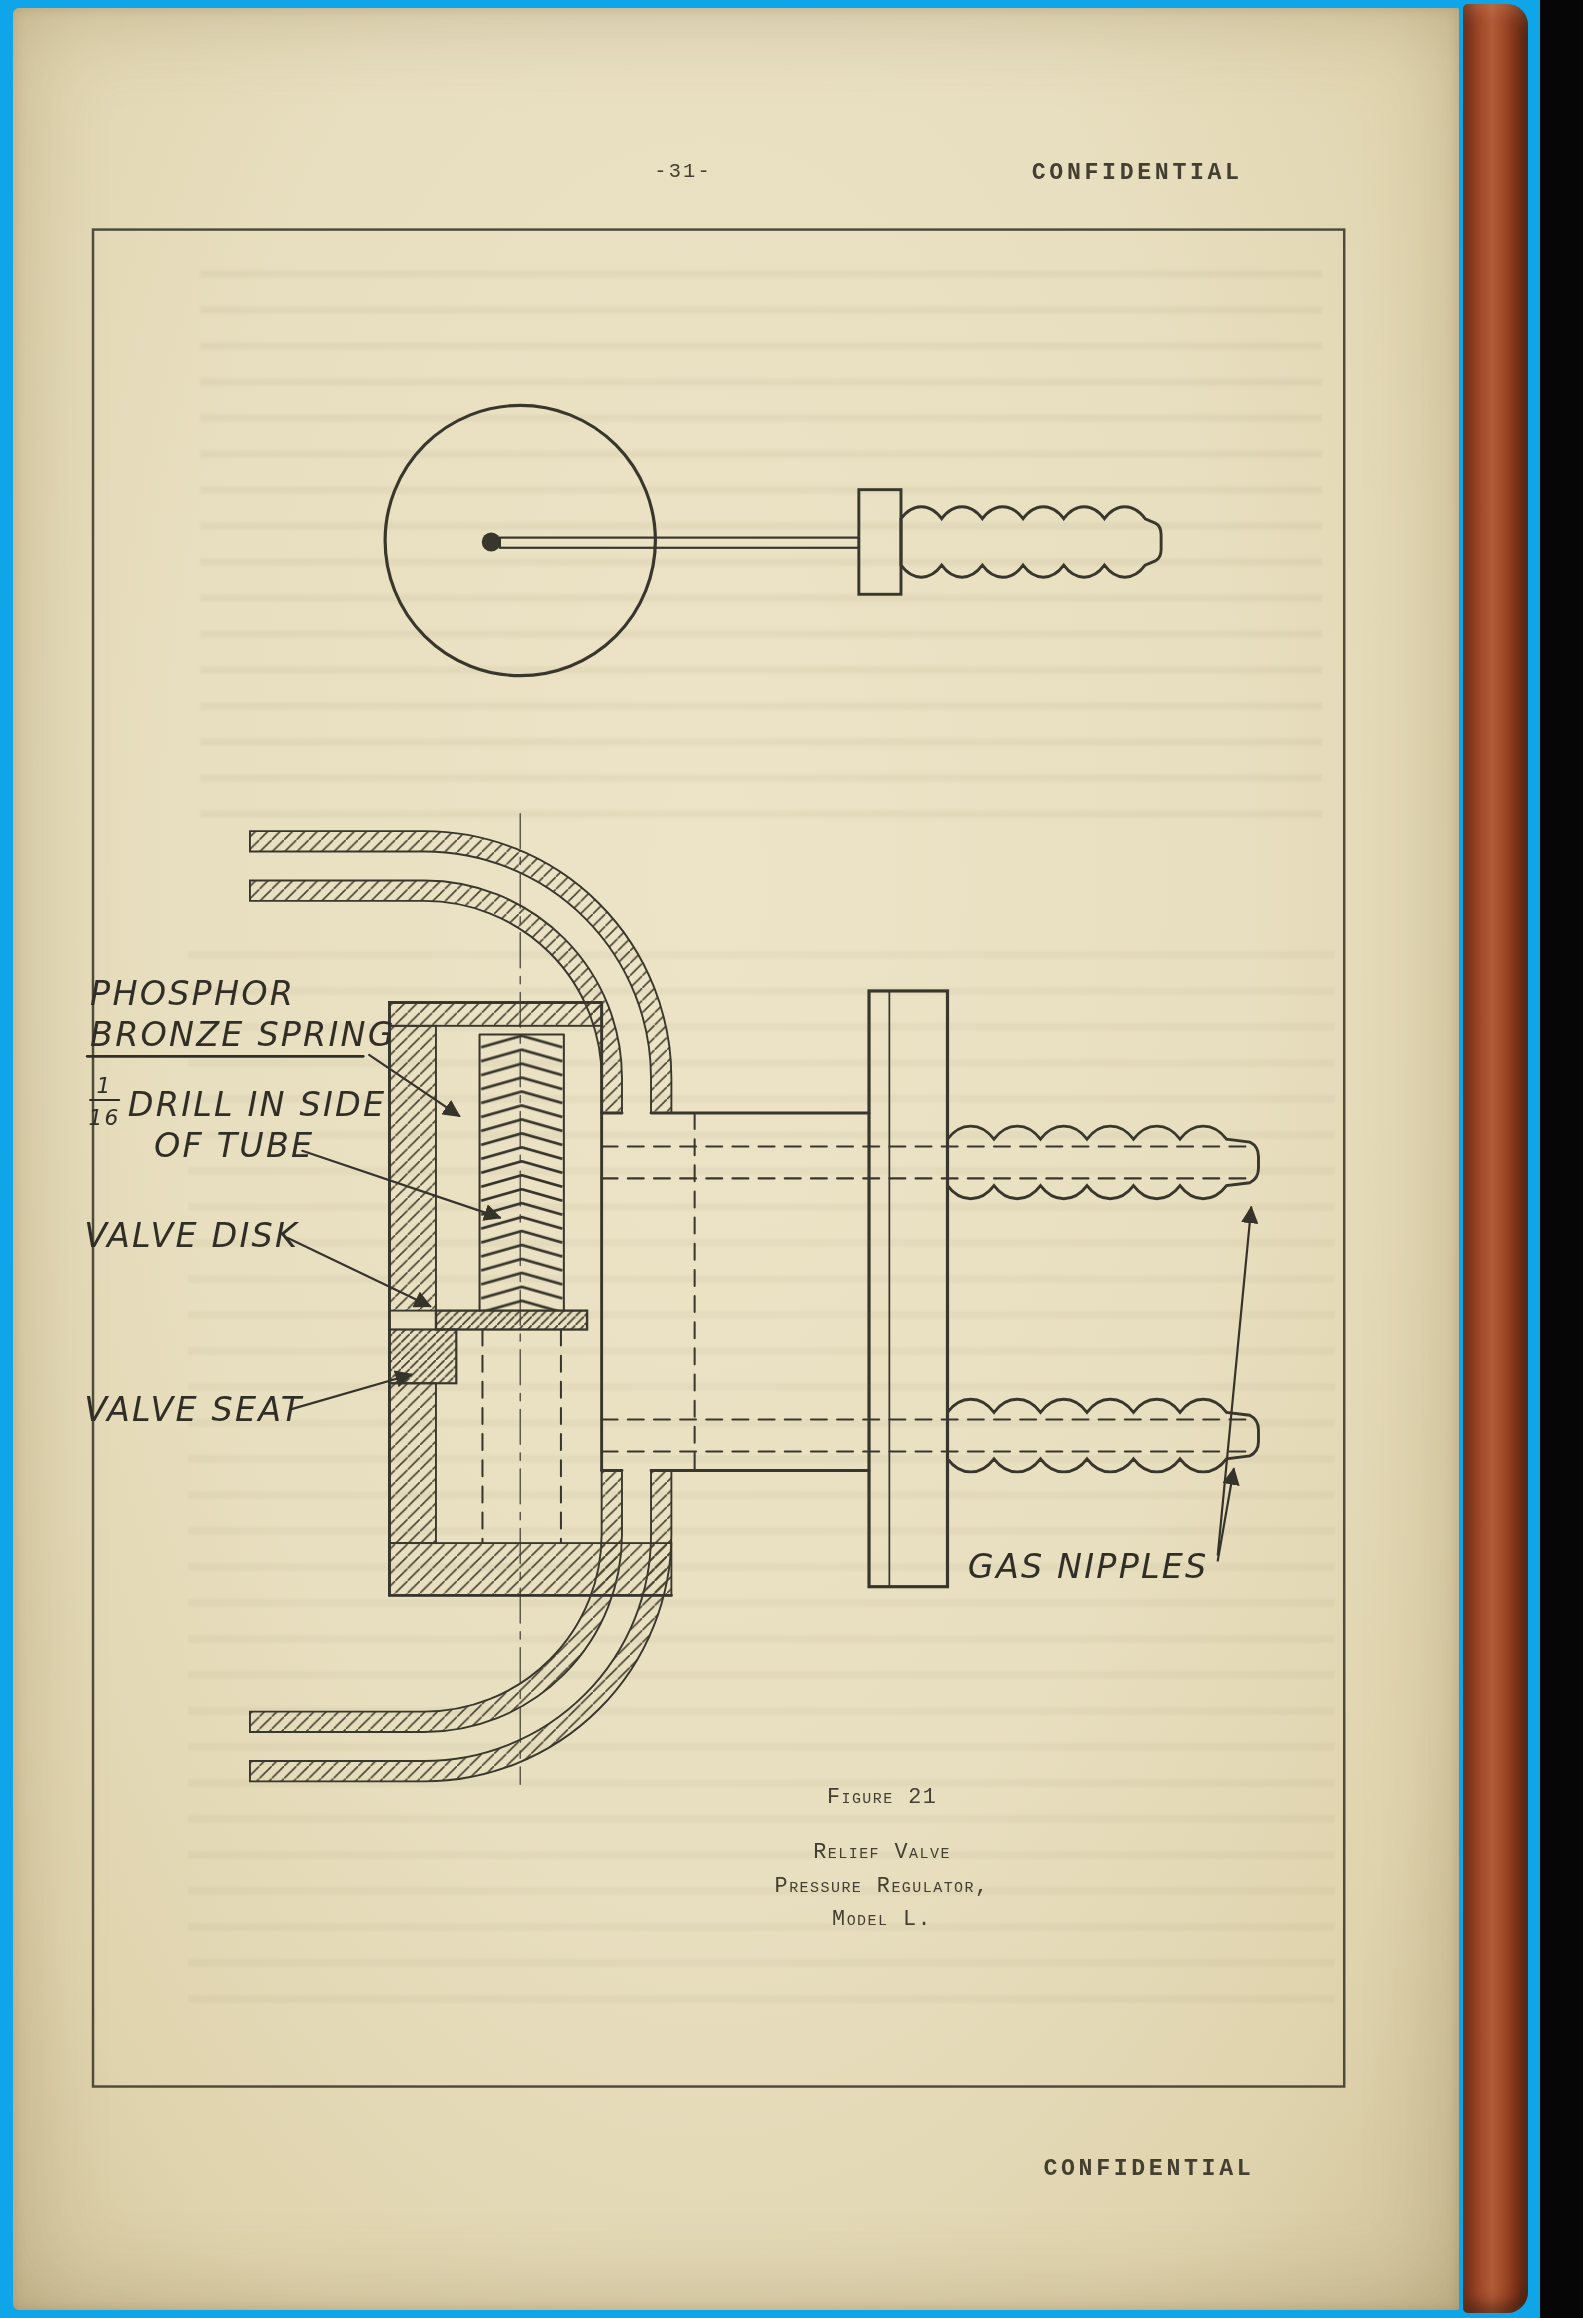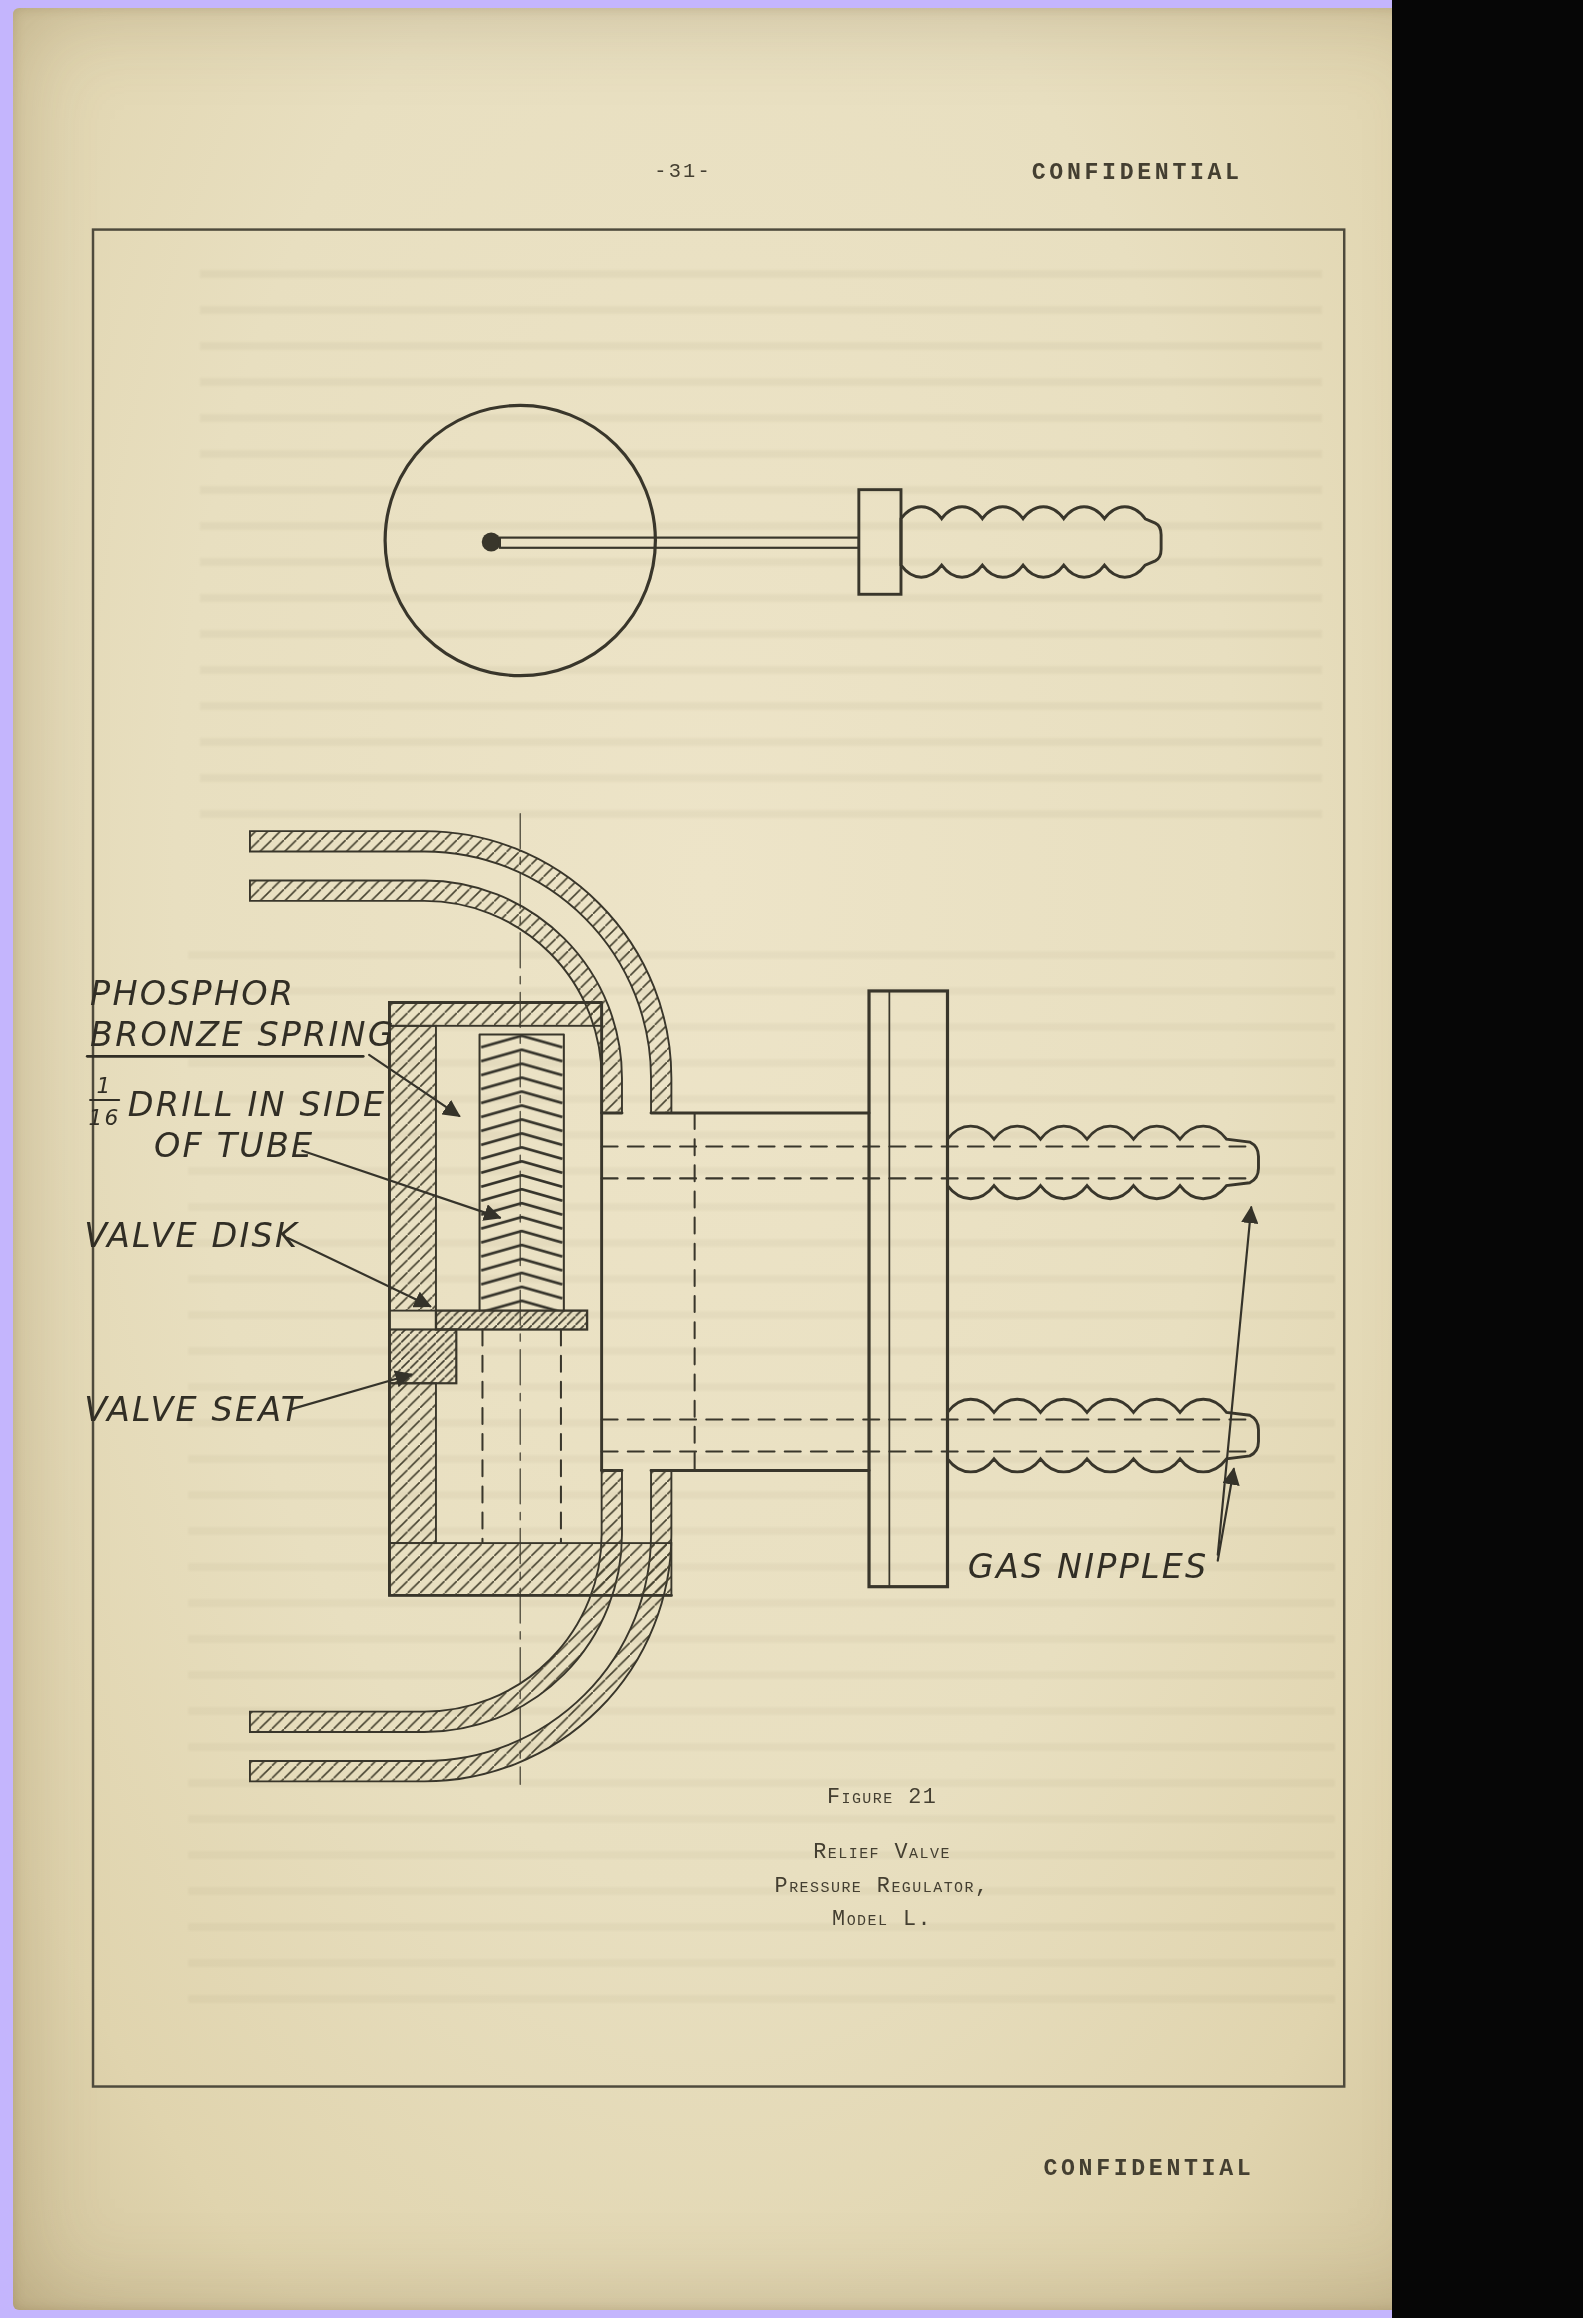--- a/index.html
+++ b/index.html
@@ -1,16 +1,16 @@
 <!DOCTYPE html>
 <html style="font-size:10px"><head>
 <meta charset="utf-8">
 <style>
   html,body{margin:0;padding:0;background:#060606;}
-  #stage{position:relative;width:1392px;height:2319px;background:#c4b5fd;overflow:hidden;
+  #stage{position:relative;width:1540px;height:2319px;background:#0ea5e9;overflow:hidden;
          font-family:"Liberation Mono",monospace;}
   #paper{position:absolute;left:12.5px;top:7.5px;width:1446px;height:2302px;
     border-radius:6.2px 1.9px 1.9px 6.2px;
     background:radial-gradient(ellipse at 48% 38%, #ede4c8 0%, #e8dfc0 50%, #e0d4ae 80%, #d0c29a 100%);
     box-shadow:inset 0 0 93px rgba(105,80,35,.28), inset 0 0 11.2px rgba(105,80,35,.22);}
   .ghost{position:absolute;opacity:.05;filter:blur(1.2px);
     background:repeating-linear-gradient(0deg,#5f5430 0 8px,transparent 8px 36px);}
   #spine{position:absolute;left:1463px;top:3.7px;width:65px;height:2309px;
     border-radius:5px 21px 21px 5px;
     background:linear-gradient(90deg,#6e2a15 0%,#9c4526 22%,#b25b36 45%,#a04a28 62%,#7d3318 82%,#4e1b0b 100%);

